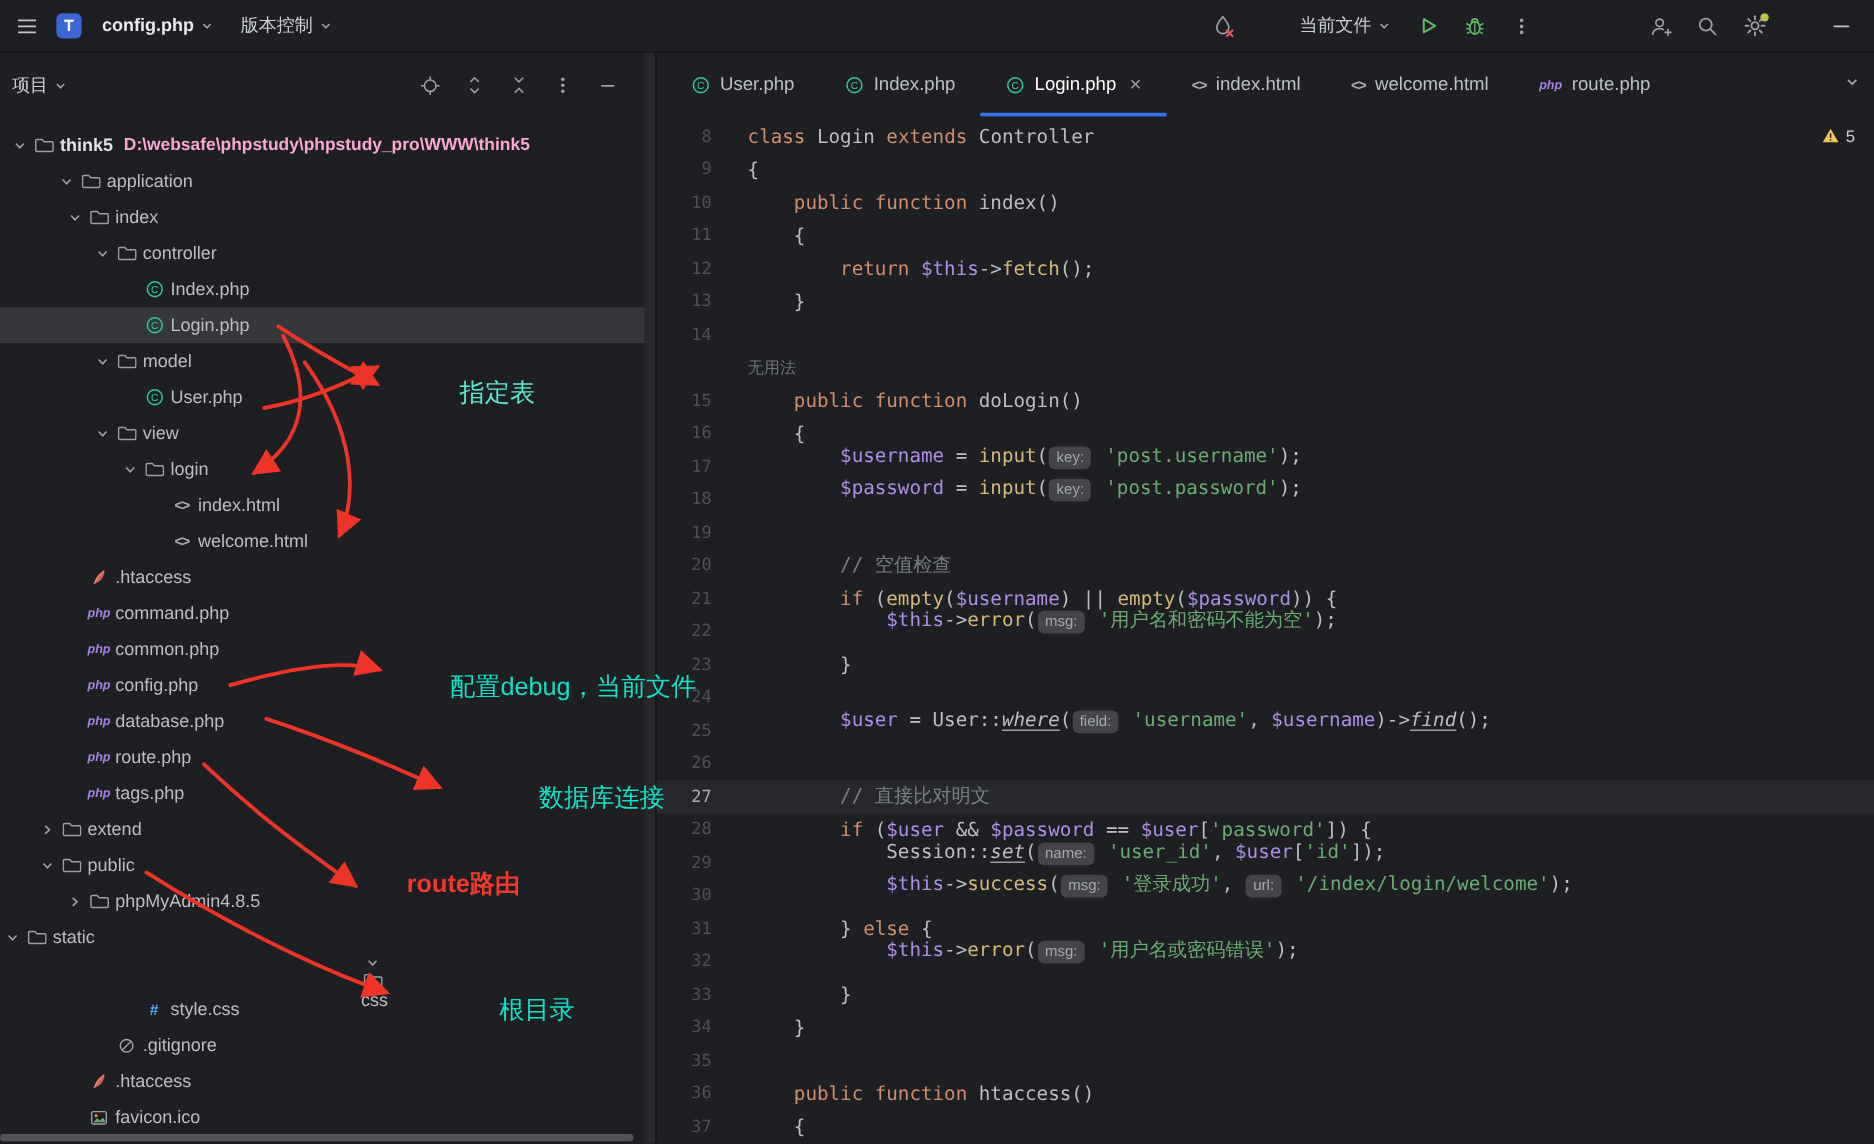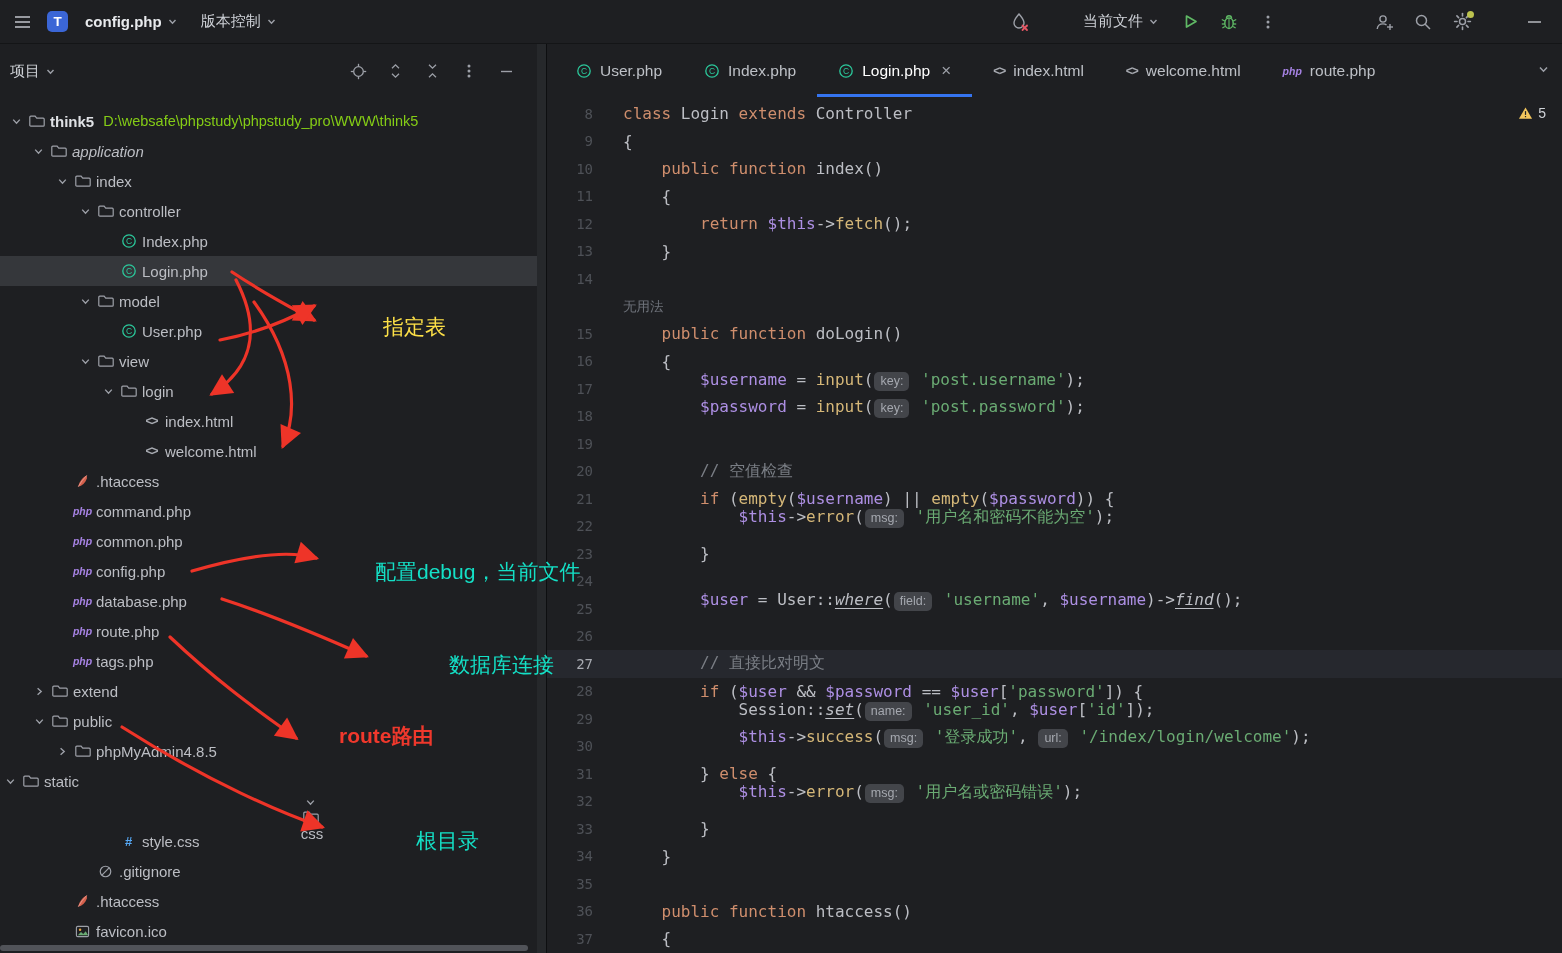--- a/index.html
+++ b/index.html
@@ -30,21 +30,21 @@
   .panel-title{display:flex;align-items:center;gap:5px;font-size:15px;color:#CED1D6;}
   .panel-actions{margin-left:auto;display:flex;align-items:center;gap:17px;margin-right:14px;}
   .pa-icon{display:inline-flex;align-items:center;justify-content:center;width:20px;height:20px;}
   .tree{flex:1;padding-top:8px;font-size:15px;overflow:hidden;}
   .tree-row{height:30px;display:flex;align-items:center;}
   .tree-row.selected{background:#35373B;}
   .tr-chev{width:20px;display:flex;justify-content:center;flex:none;}
   .tr-icon{width:21px;display:flex;justify-content:center;align-items:center;flex:none;}
   .tr-label{margin-left:3px;white-space:nowrap;}
   .tr-label.root{font-weight:700;color:#DFE1E5;}
-  .tr-sub{margin-left:9px;color:#84cc16;font-size:14.5px;white-space:nowrap;}
+  .tr-sub{margin-left:9px;color:#f9a8d4;font-size:14.5px;white-space:nowrap;font-weight:bold;}
   .ic-php{font-style:italic;font-weight:700;font-size:10.5px;color:#A682E3;}
   .ic-html{font-weight:700;font-size:12px;color:#A8ABB2;letter-spacing:-1px;}
   .ic-css{font-weight:700;font-size:13px;color:#56A8F5;}
   .tree-vtrack{position:absolute;top:0;right:0;width:9px;height:100%;background:#26282B;}
   .tree-hscroll{position:absolute;bottom:2px;left:0;width:528px;height:6px;background:#5A5D63;border-radius:3px;opacity:.85;}
 
   
   .editor-col{flex:1;display:flex;flex-direction:column;min-width:0;}
   .tabbar{height:53px;display:flex;align-items:stretch;padding-left:8px;position:relative;flex:none;}
   .tab{display:flex;align-items:center;gap:8px;padding:0 21px;font-size:15.5px;color:#BDC0C6;position:relative;white-space:nowrap;}
@@ -254,21 +254,21 @@
             </svg>
           </span>
           <span class="tr-icon">
             <svg width="16" height="16" viewBox="0 0 16 16">
               <path d="M1.8 3.2 h4.3 l1.6 2 h6.5 a1 1 0 0 1 1 1 v6 a1 1 0 0 1 -1 1 h-12.4 a1 1 0 0 1 -1 -1 v-8 a1 1 0 0 1 1 -1 z" fill="none" stroke="#9DA0A8" stroke-width="1.2"></path>
             </svg>
           </span>
           <span class="tr-label root">think5</span>
           <span class="tr-sub">D:\websafe\phpstudy\phpstudy_pro\WWW\think5</span>
         </div>
-        <div class="tree-row" style="padding-left: 28px; font-style: italic;">
+        <div class="tree-row" style="padding-left: 45px;">
           <span class="tr-chev">
             <svg width="13" height="13" viewBox="0 0 13 13">
               <polyline points="3.2,4.6 6.5,8.2 9.8,4.6" fill="none" stroke="#9DA0A8" stroke-width="1.4"></polyline>
             </svg>
           </span>
           <span class="tr-icon">
             <svg width="16" height="16" viewBox="0 0 16 16">
               <path d="M1.8 3.2 h4.3 l1.6 2 h6.5 a1 1 0 0 1 1 1 v6 a1 1 0 0 1 -1 1 h-12.4 a1 1 0 0 1 -1 -1 v-8 a1 1 0 0 1 1 -1 z" fill="none" stroke="#9DA0A8" stroke-width="1.2"></path>
             </svg>
           </span>
@@ -745,18 +745,18 @@
 <path d="M232,272 C268,296 296,310 314,320" class="arrow" marker-end="url(#arrowhead)"></path>
     <path d="M220,340 C258,333 288,320 314,306" class="arrow" marker-end="url(#arrowhead)"></path>
     <path d="M236,280 C262,330 252,368 212,394" class="arrow" marker-end="url(#arrowhead)"></path>
     <path d="M254,302 C296,360 298,412 283,446" class="arrow" marker-end="url(#arrowhead)"></path>
     <path d="M192,571 C240,557 286,549 316,558" class="arrow" marker-end="url(#arrowhead)"></path>
     <path d="M222,599 C278,617 330,640 366,656" class="arrow" marker-end="url(#arrowhead)"></path>
     <path d="M170,637 C224,688 266,716 296,738" class="arrow" marker-end="url(#arrowhead)"></path>
     <path d="M122,727 C210,783 284,814 322,827" class="arrow" marker-end="url(#arrowhead)"></path>
   </svg>
 <div class="annot-labels">
-    <div class="annot-label" style="left: 383px; top: 313px; color: #fde047;">指定表</div>
+    <div class="annot-label" style="left: 383px; top: 313px; color: #5eead4;">指定表</div>
     <div class="annot-label" style="left: 375px; top: 558px; color: rgb(20, 224, 198);">配置debug，当前文件</div>
     <div class="annot-label" style="left: 449px; top: 651px; color: rgb(20, 224, 198);">数据库连接</div>
     <div class="annot-label" style="left: 339px; top: 722px; color: rgb(240, 56, 44); font-weight: 700;">route路由</div>
     <div class="annot-label" style="left: 416px; top: 827px; color: rgb(20, 224, 198);">根目录</div>
   </div>
 
 </body></html>

